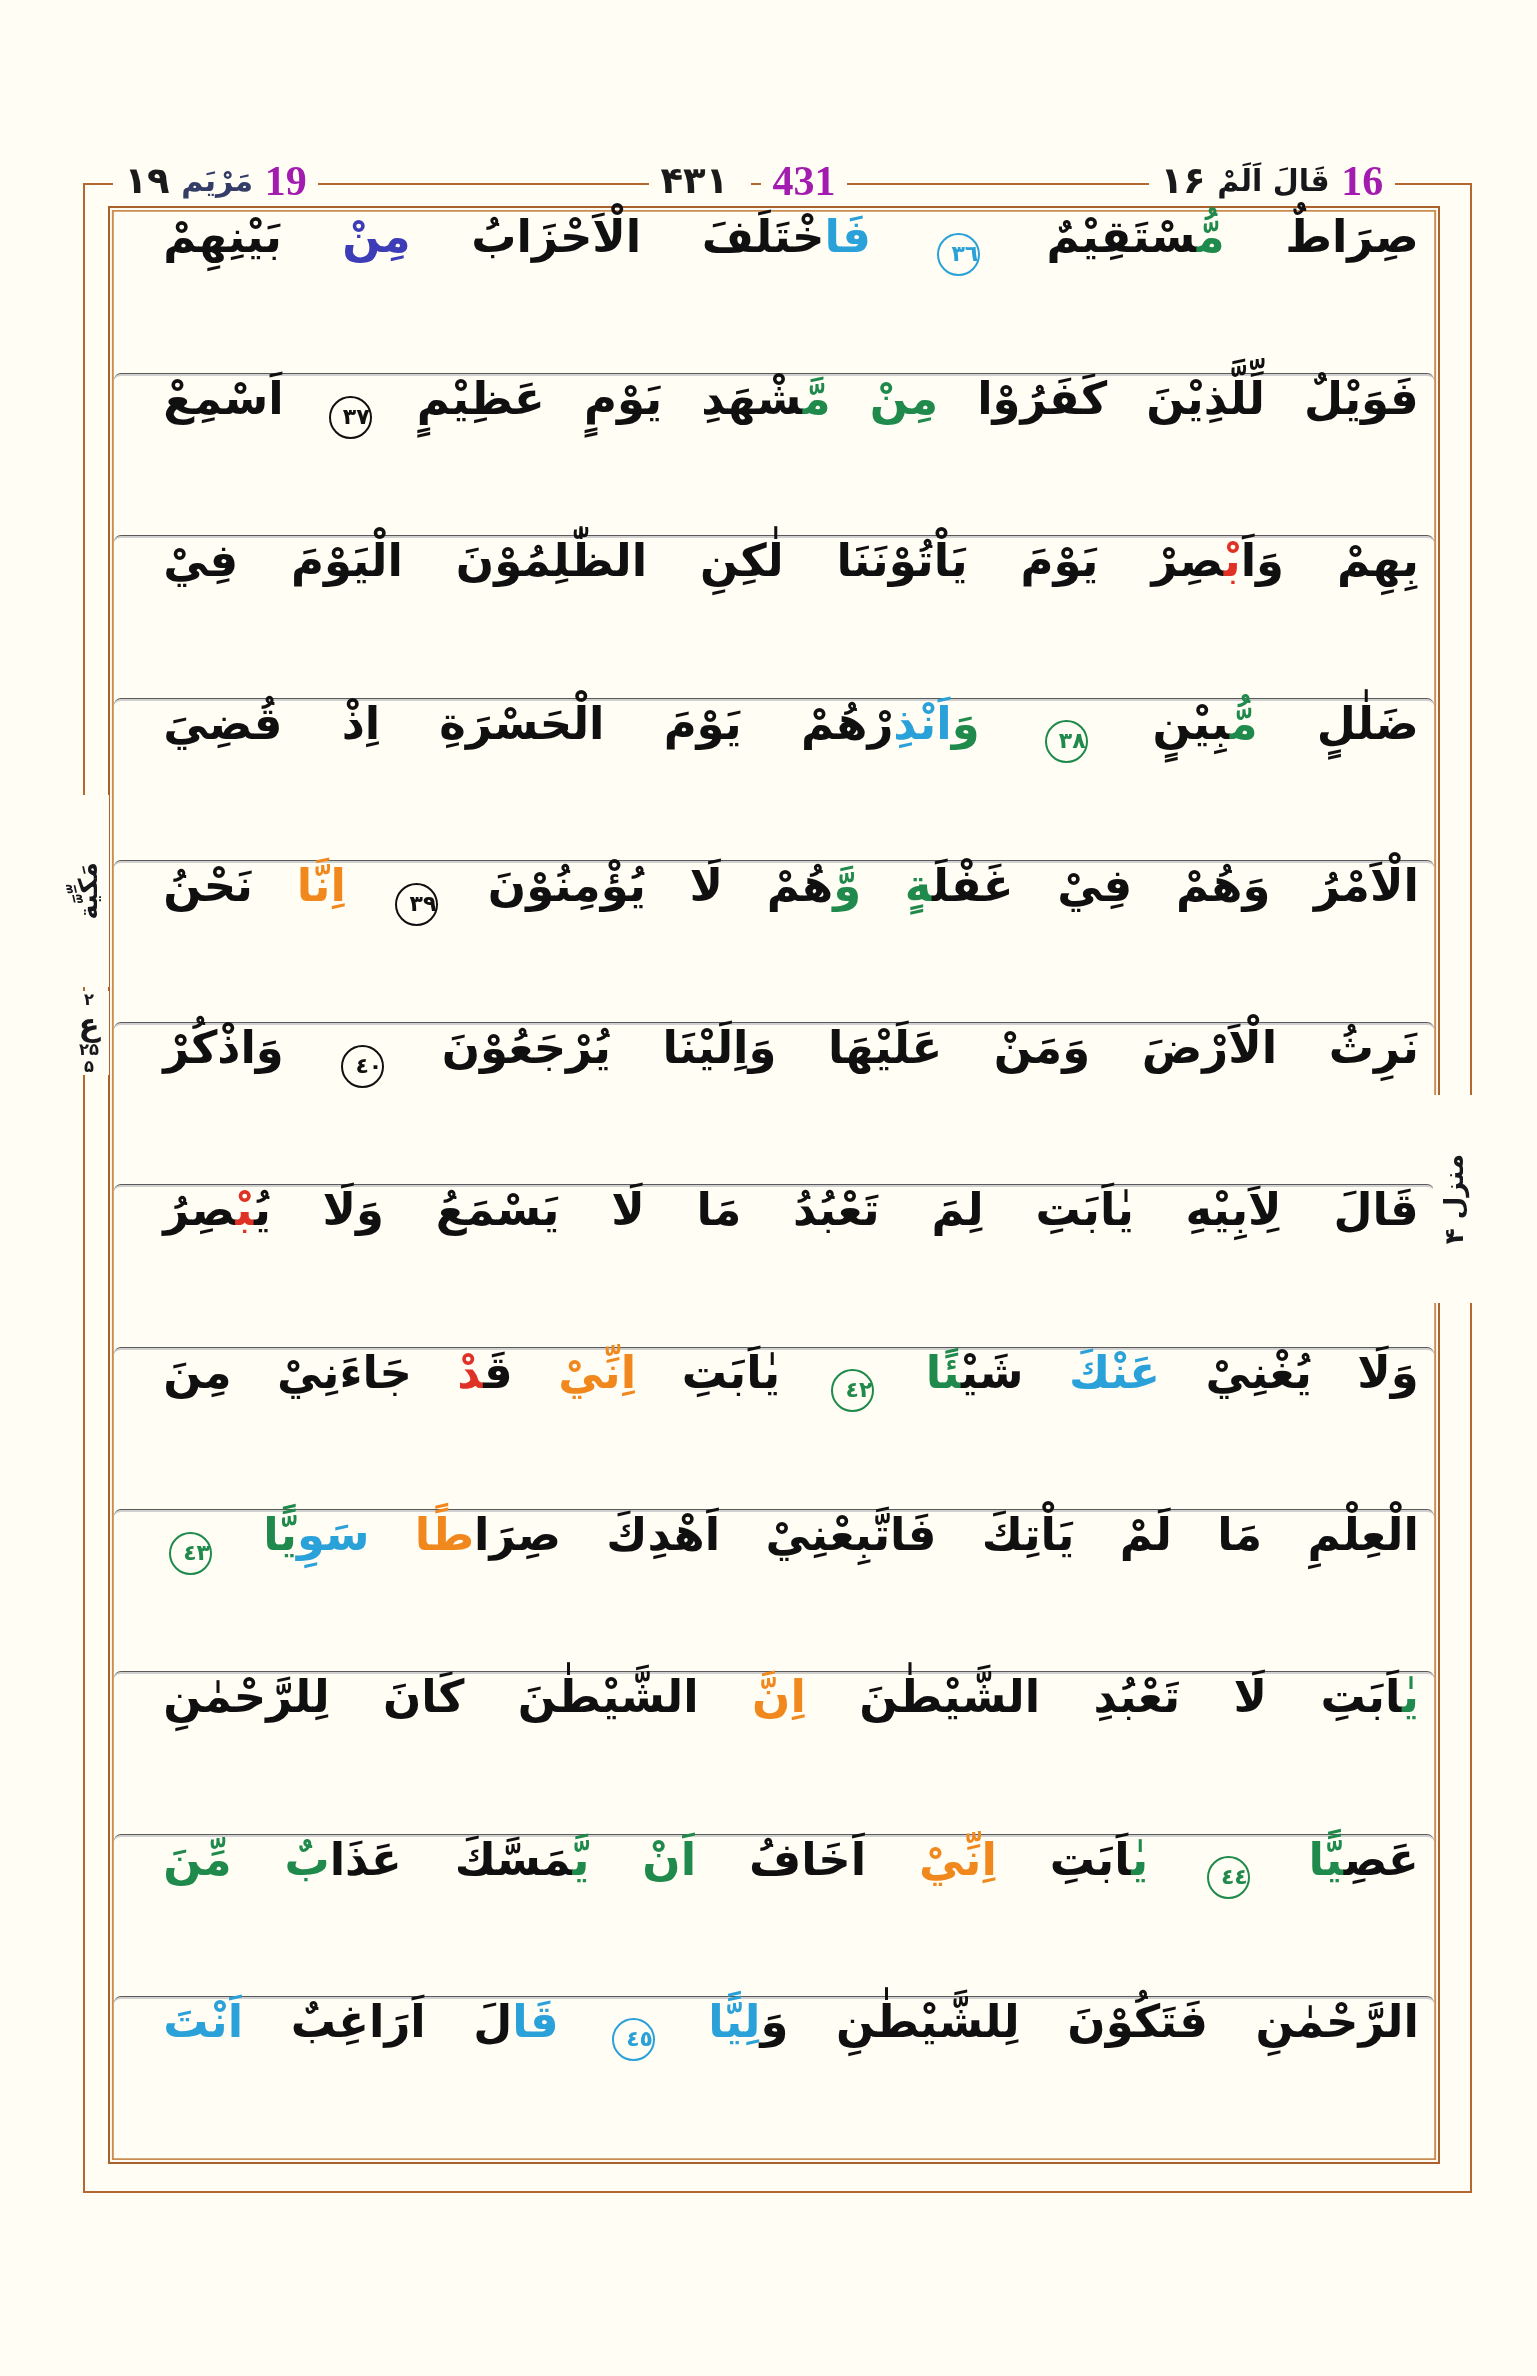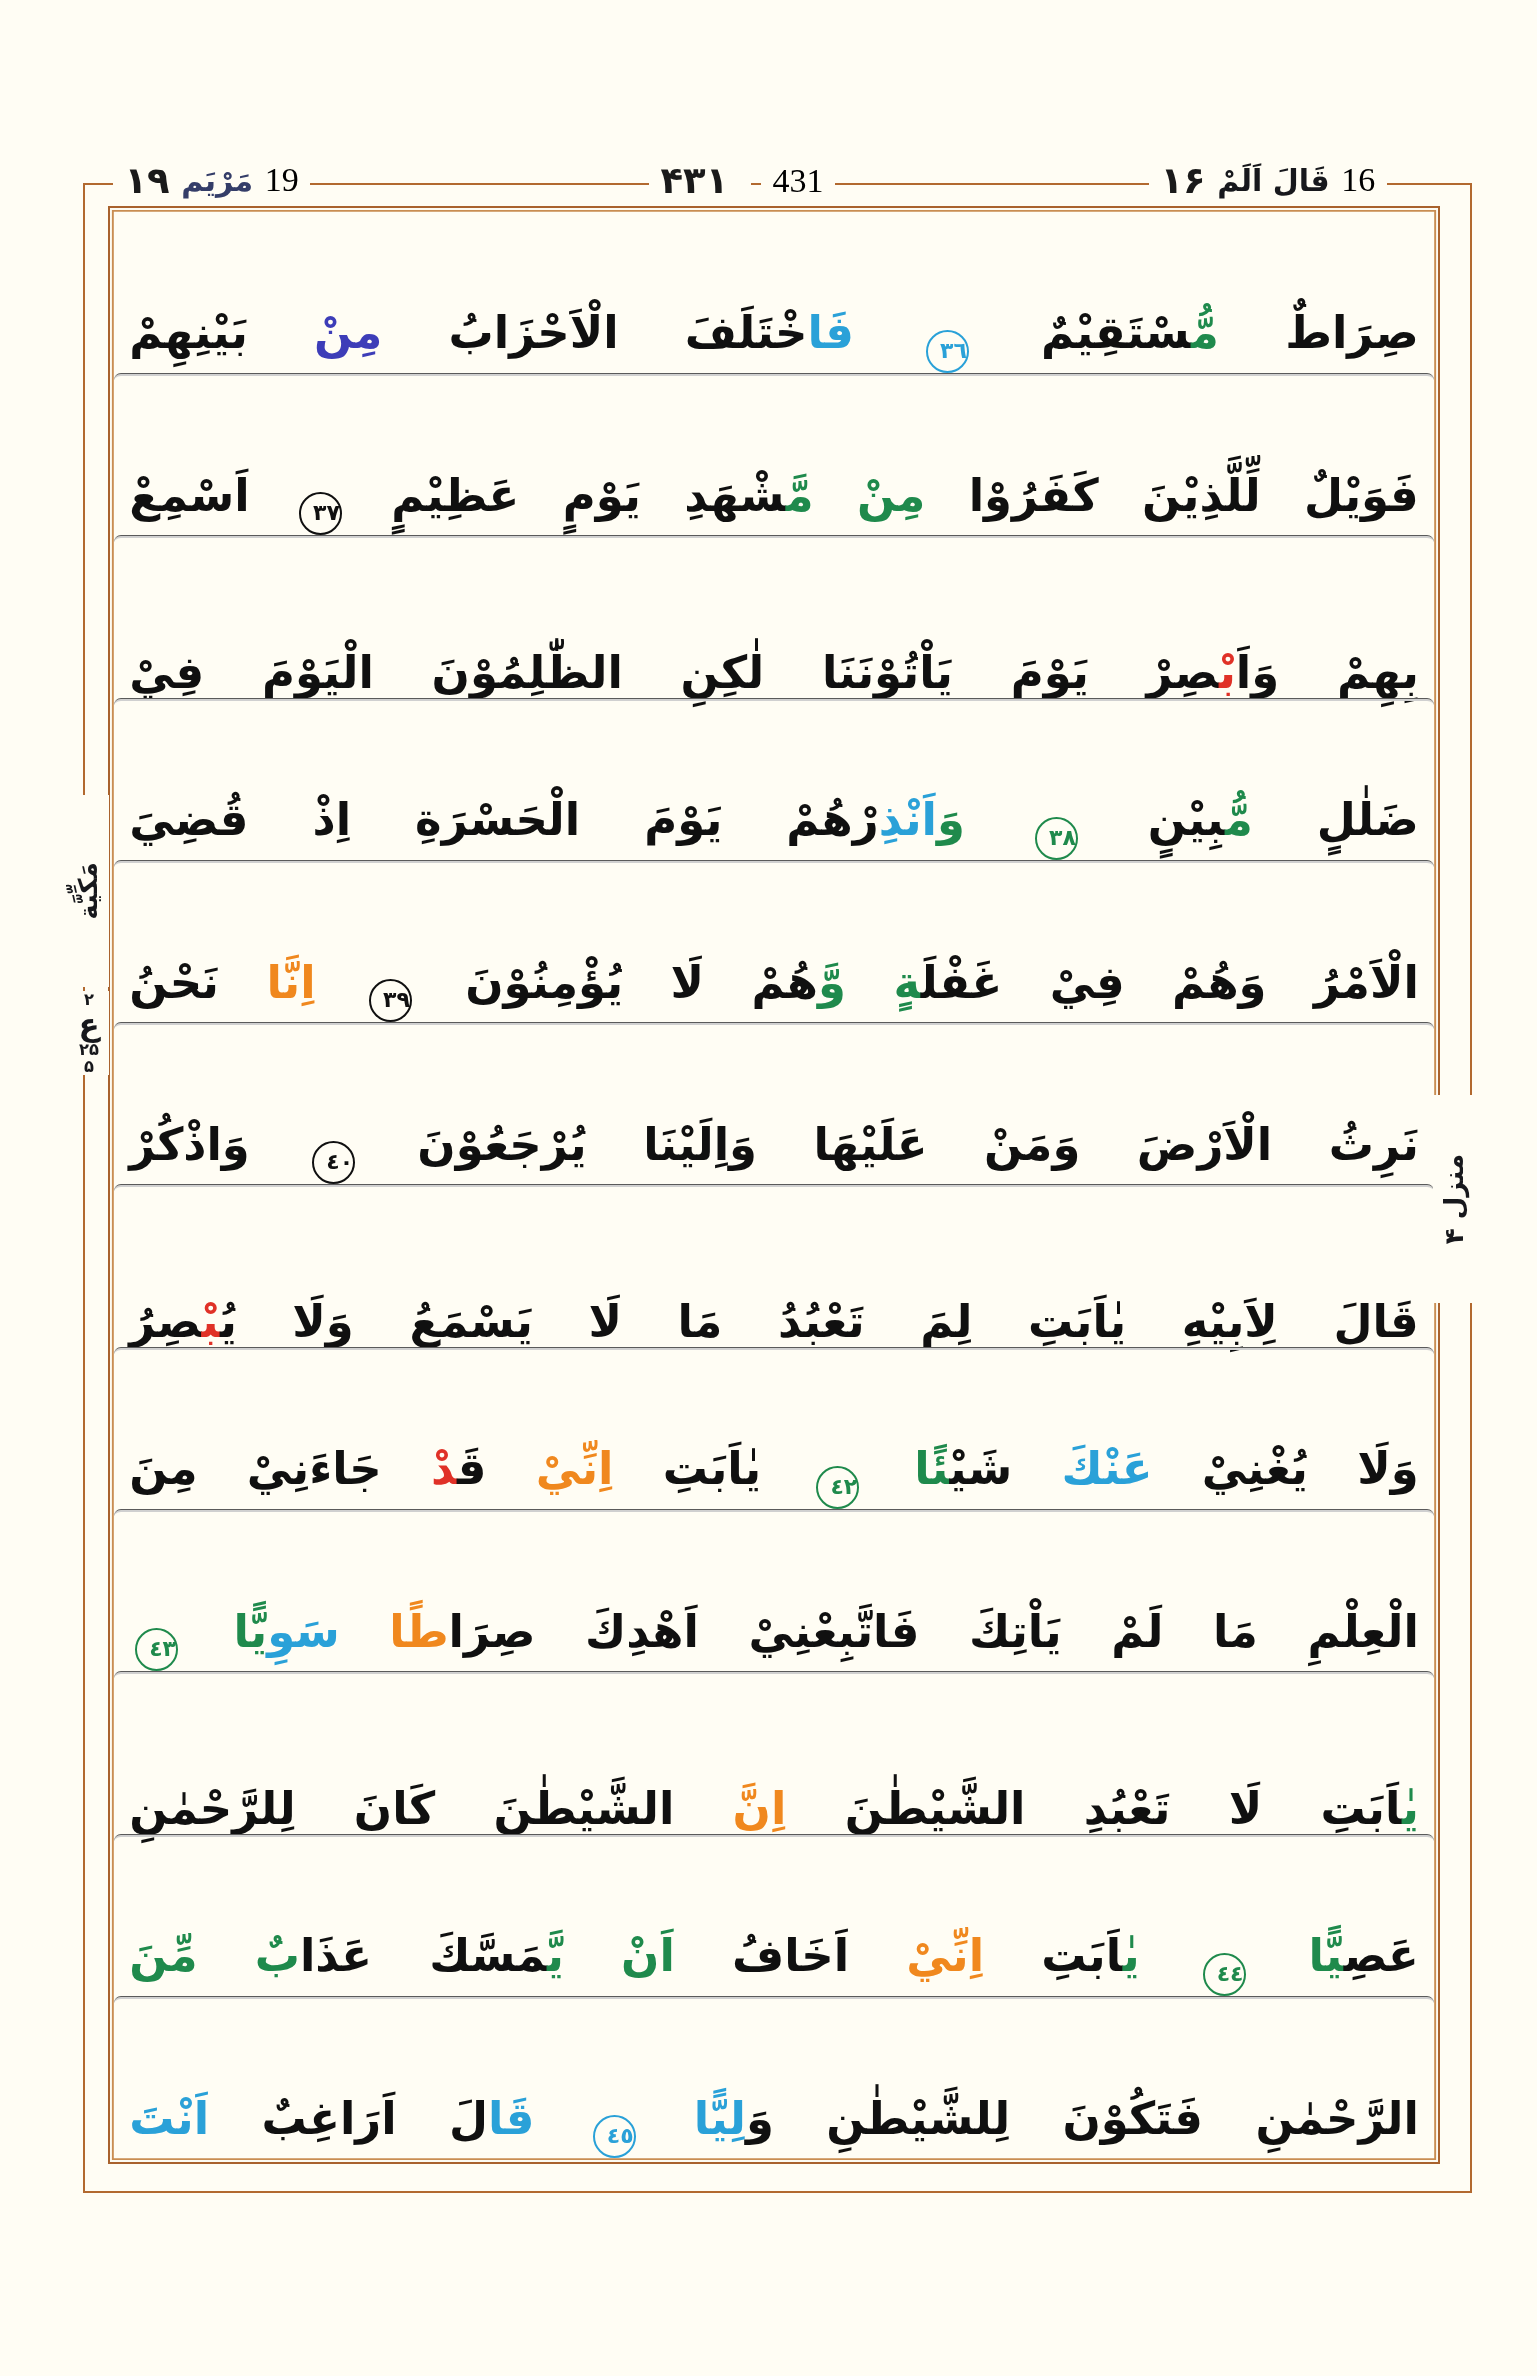--- a/index.html
+++ b/index.html
@@ -17,34 +17,34 @@
   
   .header-item{
     position:absolute;top:183px;transform:translateY(-55%);
     background:#fffdf4;padding:1.9px 11.5px;
     display:flex;align-items:center;gap:11.5px;direction:rtl;white-space:nowrap;
   }
   .h-surah{left:113px;}
   .h-page-urdu{left:649px;align-items:flex-end;}
   .h-page-west{left:761px;}
   .h-juz{left:1149px;}
-  .num-west{font-family:"Liberation Serif",serif;font-size:34px;color:#000000;font-weight:400;}
+  .num-west{font-family:"Liberation Serif",serif;font-size:42px;color:#a21caf;font-weight:700;}
   .num-urdu{font-size:37px;font-weight:bold;color:#1a1a1a;}
   .h-name{font-size:30px;font-weight:bold;color:#343d68;}
   .h-name.juz{color:#17181c;}
   
   .main-frame{
     position:absolute;left:108px;top:206px;width:1332px;height:1958px;
     box-sizing:border-box;border:2.9px solid #a9622d;
     box-shadow:inset 0 0 0 1.9px #fdfbf2, inset 0 0 0 3.8px #c98d52;
     background:#fffdf4;
     display:flex;flex-direction:column;
     padding:3.8px;
   }
-  .row{flex:1 1 0;display:flex;align-items:flex-end;position:relative;min-height:0;}
+  .row{flex:1 1 0;display:flex;align-items:flex-start;position:relative;min-height:0;padding-left:34px;}
   .row + .row{border-top:1.9px solid #5a5a5a;box-shadow:inset 0 2.9px 0 -1px #d0d0d0;border-radius:7px;}
   .line{
     width:100%;direction:rtl;
     text-align:justify;text-align-last:justify;-moz-text-align-last:justify;
     font-size:45px;font-weight:bold;line-height:1.1;
     padding:0 15.4px;box-sizing:border-box;color:var(--c-k);
     letter-spacing:0px;
   }
   .c-k{color:var(--c-k);} .c-g{color:var(--c-g);} .c-c{color:var(--c-c);}
   .c-b{color:var(--c-b);} .c-o{color:var(--c-o);} .c-r{color:var(--c-r);}

